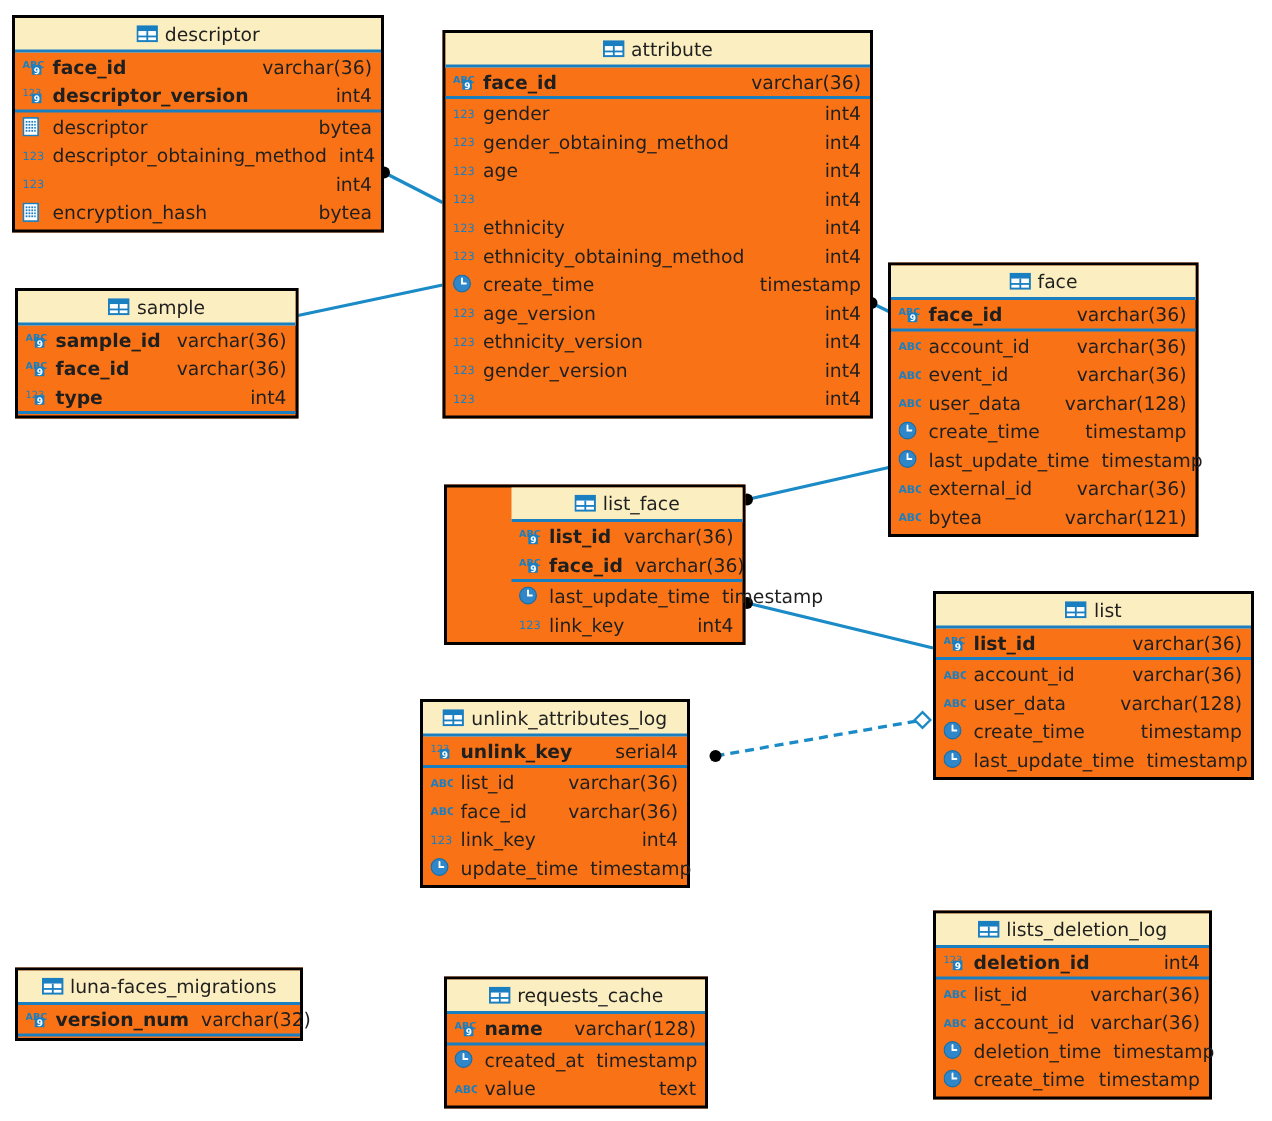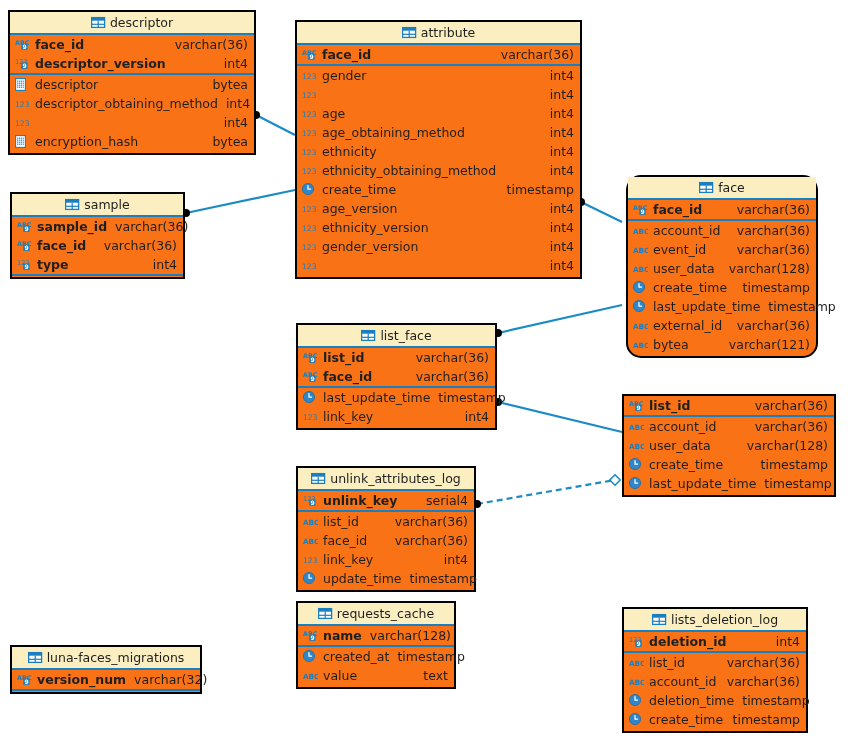--- a/index.html
+++ b/index.html
@@ -240,40 +240,40 @@
           <span class="nm">gender</span>
           <span class="sp"></span>
           <span class="ty">int4</span>
         </div>
         <div class="row">
           <span class="ic">
             <svg class="glyph" width="15" height="12" viewBox="0 0 15 12" xmlns="http://www.w3.org/2000/svg">
               <text x="0" y="8.6" font-family="DejaVu Sans, sans-serif" font-size="7.6" fill="#1a7fc1">123</text>
             </svg>
           </span>
+          <span class="nm">gender_obtaining_method</span>
           <span class="sp"></span>
           <span class="ty">int4</span>
         </div>
         <div class="row">
           <span class="ic">
             <svg class="glyph" width="15" height="12" viewBox="0 0 15 12" xmlns="http://www.w3.org/2000/svg">
               <text x="0" y="8.6" font-family="DejaVu Sans, sans-serif" font-size="7.6" fill="#1a7fc1">123</text>
             </svg>
           </span>
           <span class="nm">age</span>
           <span class="sp"></span>
           <span class="ty">int4</span>
         </div>
         <div class="row">
           <span class="ic">
             <svg class="glyph" width="15" height="12" viewBox="0 0 15 12" xmlns="http://www.w3.org/2000/svg">
               <text x="0" y="8.6" font-family="DejaVu Sans, sans-serif" font-size="7.6" fill="#1a7fc1">123</text>
             </svg>
           </span>
-          <span class="nm">age_obtaining_method</span>
           <span class="sp"></span>
           <span class="ty">int4</span>
         </div>
         <div class="row">
           <span class="ic">
             <svg class="glyph" width="15" height="12" viewBox="0 0 15 12" xmlns="http://www.w3.org/2000/svg">
               <text x="0" y="8.6" font-family="DejaVu Sans, sans-serif" font-size="7.6" fill="#1a7fc1">123</text>
             </svg>
           </span>
           <span class="nm">ethnicity</span>
@@ -336,21 +336,21 @@
           <span class="ic">
             <svg class="glyph" width="15" height="12" viewBox="0 0 15 12" xmlns="http://www.w3.org/2000/svg">
               <text x="0" y="8.6" font-family="DejaVu Sans, sans-serif" font-size="7.6" fill="#1a7fc1">123</text>
             </svg>
           </span>
           <span class="sp"></span>
           <span class="ty">int4</span>
         </div>
       </div>
     </div>
-    <div class="table" style="left: 10px; top: 192px; width: 175px;">
+    <div class="table" style="left: 10px; top: 192px; width: 189px;">
       <div class="thead"><span class="tbl-icon"><svg class="glyph" width="15" height="13" viewBox="0 0 15 13" xmlns="http://www.w3.org/2000/svg">
             <rect x="0.6" y="1.6" width="13.0" height="9.8" fill="#ffffff" stroke="#1a7fc1" stroke-width="1.3"></rect>
             <rect x="0.6" y="1.6" width="13.0" height="3.1" fill="#1a7fc1"></rect>
             <rect x="6.6" y="4.7" width="1.2" height="6.7" fill="#1a7fc1"></rect>
             <rect x="0.6" y="7.7" width="13.0" height="1.2" fill="#1a7fc1"></rect>
           </svg></span><span>sample</span></div>
       <div class="pk-section">
         <div class="row">
           <span class="ic">
             <svg class="glyph" width="15" height="13" viewBox="0 0 15 13" xmlns="http://www.w3.org/2000/svg">
@@ -383,21 +383,21 @@
               <text x="7.5" y="11" font-family="DejaVu Sans, sans-serif" font-size="6" font-weight="bold" fill="#fff">9</text>
             </svg>
           </span>
           <span class="nm">type</span>
           <span class="sp"></span>
           <span class="ty">int4</span>
         </div>
       </div>
       <div class="body-section"></div>
     </div>
-    <div class="table" style="left: 626px; top: 175px; width: 192px; border-radius: 15px;">
+    <div class="table" style="left: 592px; top: 175px; width: 207px;">
       <div class="thead"><span class="tbl-icon"><svg class="glyph" width="15" height="13" viewBox="0 0 15 13" xmlns="http://www.w3.org/2000/svg">
             <rect x="0.6" y="1.6" width="13.0" height="9.8" fill="#ffffff" stroke="#1a7fc1" stroke-width="1.3"></rect>
             <rect x="0.6" y="1.6" width="13.0" height="3.1" fill="#1a7fc1"></rect>
             <rect x="6.6" y="4.7" width="1.2" height="6.7" fill="#1a7fc1"></rect>
             <rect x="0.6" y="7.7" width="13.0" height="1.2" fill="#1a7fc1"></rect>
           </svg></span><span>face</span></div>
       <div class="pk-section">
         <div class="row">
           <span class="ic">
             <svg class="glyph" width="15" height="13" viewBox="0 0 15 13" xmlns="http://www.w3.org/2000/svg">
@@ -481,21 +481,21 @@
             <svg class="glyph" width="15" height="12" viewBox="0 0 15 12" xmlns="http://www.w3.org/2000/svg">
               <text x="0" y="8.6" font-family="DejaVu Sans, sans-serif" font-size="7.2" font-weight="bold" fill="#1a7fc1" letter-spacing="0">ABC</text>
             </svg>
           </span>
           <span class="nm">bytea</span>
           <span class="sp"></span>
           <span class="ty">varchar(121)</span>
         </div>
       </div>
     </div>
-    <div class="table" style="left: 296px; top: 323px; width: 201px;">
+    <div class="table" style="left: 296px; top: 323px; width: 201px; padding-left: 43px;">
       <div class="thead"><span class="tbl-icon"><svg class="glyph" width="15" height="13" viewBox="0 0 15 13" xmlns="http://www.w3.org/2000/svg">
             <rect x="0.6" y="1.6" width="13.0" height="9.8" fill="#ffffff" stroke="#1a7fc1" stroke-width="1.3"></rect>
             <rect x="0.6" y="1.6" width="13.0" height="3.1" fill="#1a7fc1"></rect>
             <rect x="6.6" y="4.7" width="1.2" height="6.7" fill="#1a7fc1"></rect>
             <rect x="0.6" y="7.7" width="13.0" height="1.2" fill="#1a7fc1"></rect>
           </svg></span><span>list_face</span></div>
       <div class="pk-section">
         <div class="row">
           <span class="ic">
             <svg class="glyph" width="15" height="13" viewBox="0 0 15 13" xmlns="http://www.w3.org/2000/svg">
@@ -540,20 +540,26 @@
               <text x="0" y="8.6" font-family="DejaVu Sans, sans-serif" font-size="7.6" fill="#1a7fc1">123</text>
             </svg>
           </span>
           <span class="nm">link_key</span>
           <span class="sp"></span>
           <span class="ty">int4</span>
         </div>
       </div>
     </div>
     <div class="table" style="left: 622px; top: 394px; width: 214px;">
+      <div class="thead"><span class="tbl-icon"><svg class="glyph" width="15" height="13" viewBox="0 0 15 13" xmlns="http://www.w3.org/2000/svg">
+            <rect x="0.6" y="1.6" width="13.0" height="9.8" fill="#ffffff" stroke="#1a7fc1" stroke-width="1.3"></rect>
+            <rect x="0.6" y="1.6" width="13.0" height="3.1" fill="#1a7fc1"></rect>
+            <rect x="6.6" y="4.7" width="1.2" height="6.7" fill="#1a7fc1"></rect>
+            <rect x="0.6" y="7.7" width="13.0" height="1.2" fill="#1a7fc1"></rect>
+          </svg></span><span>list</span></div>
       <div class="pk-section">
         <div class="row">
           <span class="ic">
             <svg class="glyph" width="15" height="13" viewBox="0 0 15 13" xmlns="http://www.w3.org/2000/svg">
               <text x="0" y="7.3" font-family="DejaVu Sans, sans-serif" font-size="6.4" font-weight="bold" fill="#1a7fc1">ABC</text>
               <rect x="6.2" y="5.4" width="6.4" height="6.4" fill="#1a7fc1"></rect>
               <text x="7.5" y="11" font-family="DejaVu Sans, sans-serif" font-size="6" font-weight="bold" fill="#fff">9</text>
             </svg>
           </span>
           <span class="nm">list_id</span>
@@ -601,21 +607,21 @@
               <circle cx="6" cy="6" r="5.6" fill="none" stroke="#1a6ea8" stroke-width="0.8"></circle>
               <path d="M6 2.6 L6 6 L8.6 6" stroke="#ffffff" stroke-width="1.25" fill="none" stroke-linecap="round"></path>
             </svg>
           </span>
           <span class="nm">last_update_time</span>
           <span class="sp"></span>
           <span class="ty">timestamp</span>
         </div>
       </div>
     </div>
-    <div class="table" style="left: 296px; top: 466px; width: 180px;">
+    <div class="table" style="left: 280px; top: 466px; width: 180px;">
       <div class="thead"><span class="tbl-icon"><svg class="glyph" width="15" height="13" viewBox="0 0 15 13" xmlns="http://www.w3.org/2000/svg">
             <rect x="0.6" y="1.6" width="13.0" height="9.8" fill="#ffffff" stroke="#1a7fc1" stroke-width="1.3"></rect>
             <rect x="0.6" y="1.6" width="13.0" height="3.1" fill="#1a7fc1"></rect>
             <rect x="6.6" y="4.7" width="1.2" height="6.7" fill="#1a7fc1"></rect>
             <rect x="0.6" y="7.7" width="13.0" height="1.2" fill="#1a7fc1"></rect>
           </svg></span><span>unlink_attributes_log</span></div>
       <div class="pk-section">
         <div class="row">
           <span class="ic">
             <svg class="glyph" width="15" height="13" viewBox="0 0 15 13" xmlns="http://www.w3.org/2000/svg">
@@ -667,21 +673,21 @@
               <circle cx="6" cy="6" r="5.6" fill="none" stroke="#1a6ea8" stroke-width="0.8"></circle>
               <path d="M6 2.6 L6 6 L8.6 6" stroke="#ffffff" stroke-width="1.25" fill="none" stroke-linecap="round"></path>
             </svg>
           </span>
           <span class="nm">update_time</span>
           <span class="sp"></span>
           <span class="ty">timestamp</span>
         </div>
       </div>
     </div>
-    <div class="table" style="left: 296px; top: 601px; width: 160px;">
+    <div class="table" style="left: 296px; top: 651px; width: 176px;">
       <div class="thead"><span class="tbl-icon"><svg class="glyph" width="15" height="13" viewBox="0 0 15 13" xmlns="http://www.w3.org/2000/svg">
             <rect x="0.6" y="1.6" width="13.0" height="9.8" fill="#ffffff" stroke="#1a7fc1" stroke-width="1.3"></rect>
             <rect x="0.6" y="1.6" width="13.0" height="3.1" fill="#1a7fc1"></rect>
             <rect x="6.6" y="4.7" width="1.2" height="6.7" fill="#1a7fc1"></rect>
             <rect x="0.6" y="7.7" width="13.0" height="1.2" fill="#1a7fc1"></rect>
           </svg></span><span>requests_cache</span></div>
       <div class="pk-section">
         <div class="row">
           <span class="ic">
             <svg class="glyph" width="15" height="13" viewBox="0 0 15 13" xmlns="http://www.w3.org/2000/svg">

